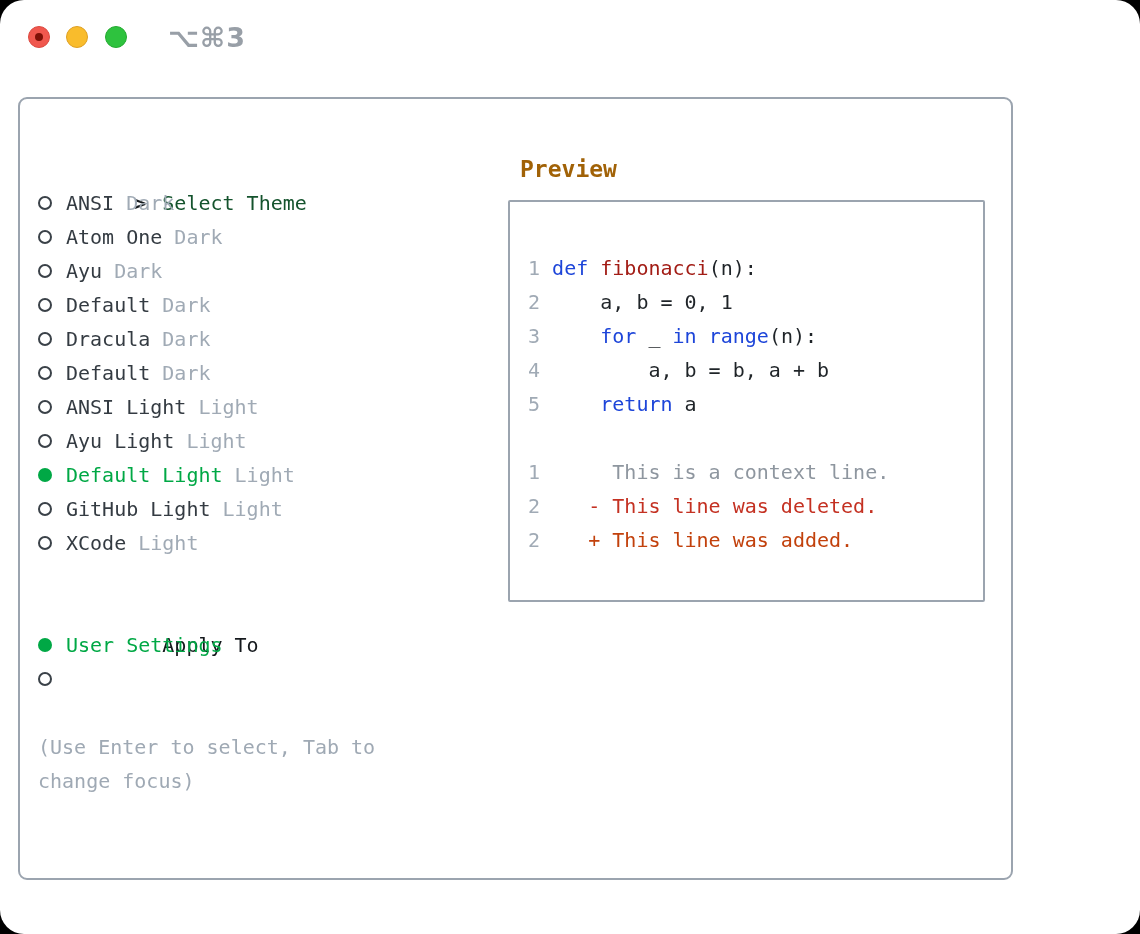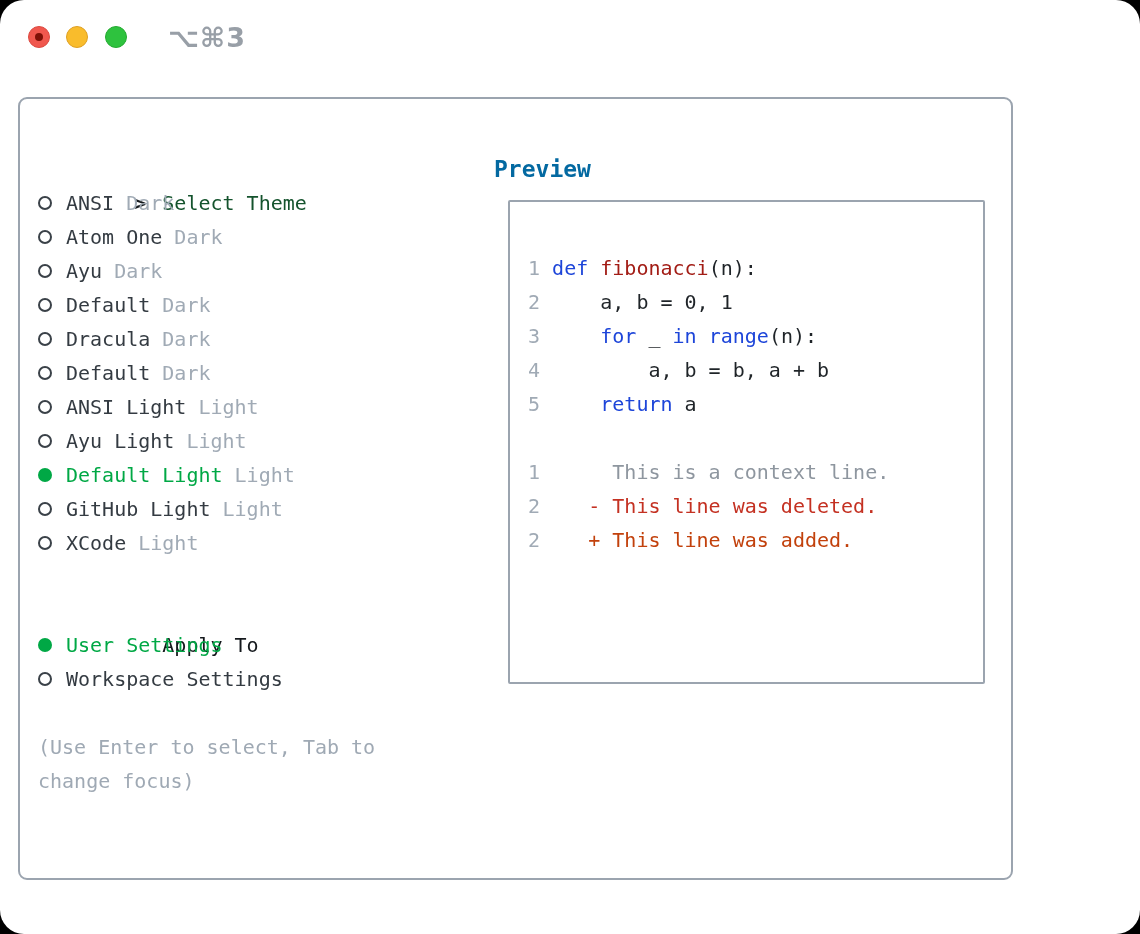--- a/index.html
+++ b/index.html
@@ -54,25 +54,25 @@
   .dot-sel{border:none;background:#00a845;}
   .theme-label{color:#343b42;}
   .theme-label.sel{color:#00a845;}
   .variant{color:#a0aab5;margin-left:1ch;}
   .apply-title{color:#14181c;}
   .opt-label{color:#343b42;margin-top:20px;}
   .opt-label.sel{color:#00a845;}
   .hint{color:#9fa9b4;}
   
   .preview-title{
-    position:absolute;left:474px;top:53px;height:34px;line-height:34px;
-    font-size:23px;font-weight:bold;color:#0369a1;
+    position:absolute;left:500px;top:53px;height:34px;line-height:34px;
+    font-size:23px;font-weight:bold;color:#a16207;
   }
   .preview-box{
-    position:absolute;left:488px;top:101px;width:477px;height:484px;
+    position:absolute;left:488px;top:101px;width:477px;height:402px;
     border:2px solid #9ba4af;border-radius:2px;box-sizing:border-box;
     padding:49px 0 0 18px;background:#fff;overflow:hidden;
   }
   .lnum{color:#a0aab5;}
   .code{color:#1f2428;}
   .tok-plain{color:#1f2428;}
   .tok-kw{color:#1d45d9;}
   .tok-fn{color:#a21c15;}
   .tok-ctx{color:#8e969f;}
   .tok-del{color:#c43122;}
@@ -114,21 +114,21 @@
         </div>
 
       <div class="spacer"></div>
 
       <div class="row">
         <span class="marker"></span><span class="apply-title">Apply To</span>
       </div>
 
       <div>
           <div class="row"><span class="marker"><span class="dot dot-sel"></span></span><span class="opt-label sel">User Settings</span></div>
-          <div class="row"><span class="marker"><span class="dot"></span></span><span class="opt-label">Workspace Settings</span></div>
+          <div class="row"><span class="marker"><span class="dot"></span></span></div>
         </div>
 
       <div class="spacer"></div>
 
       <div class="row hint">(Use Enter to select, Tab to</div>
       <div class="row hint">change focus)</div>
     </div>
 
     <div class="preview-title">Preview</div>
 

